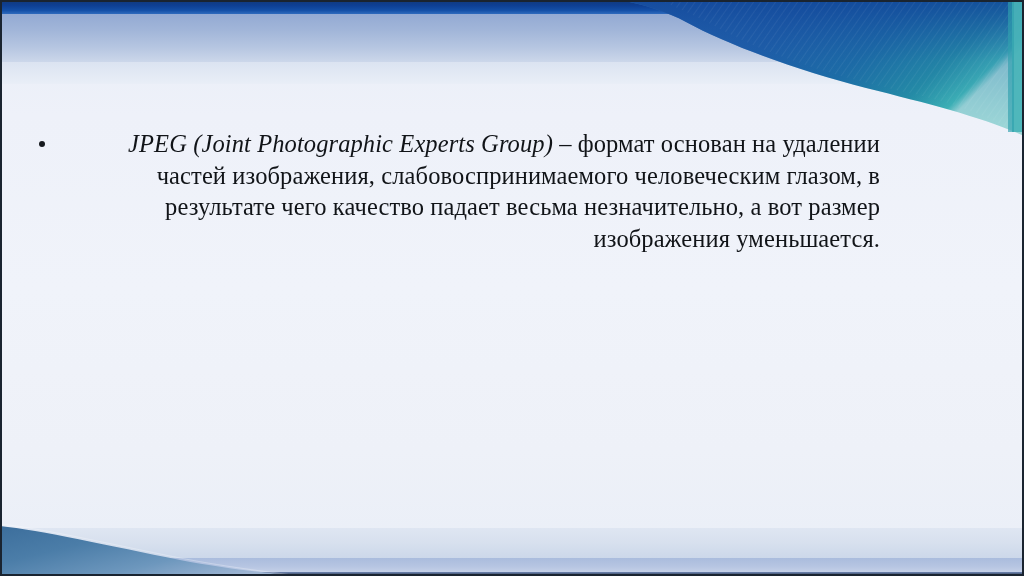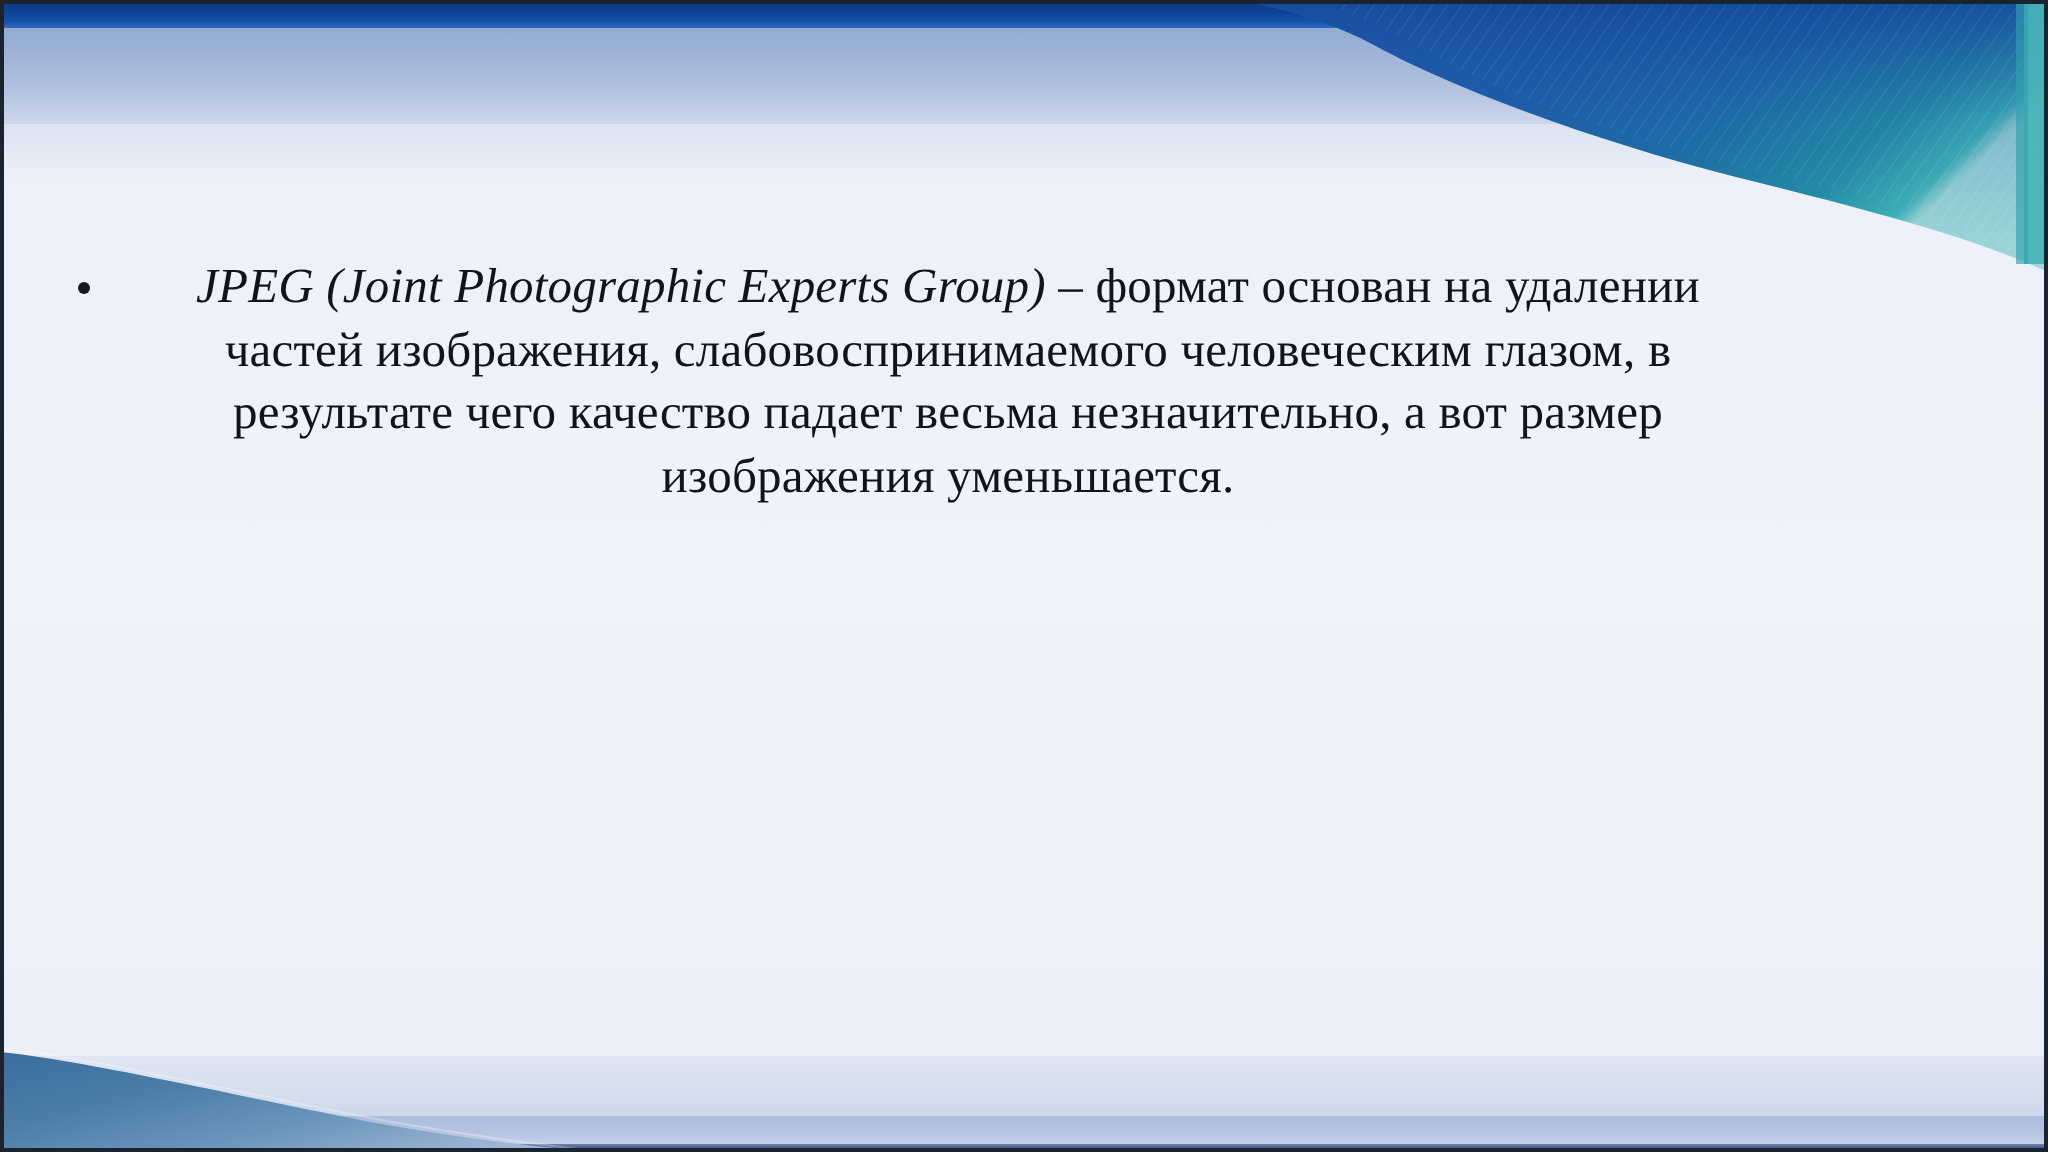--- a/index.html
+++ b/index.html
@@ -82,21 +82,21 @@
     left: 30px;
     top: 128px;
     width: 850px;
   }
   .bullet-item {
     position: relative;
     padding-left: 38px;
     color: #111418;
     font-size: 24.5px;
     line-height: 31.5px;
-    text-align: center;
+    text-align: right;
     letter-spacing: .1px;
   }
   .bullet-marker {
     position: absolute;
     left: 9px;
     top: 13px;
     width: 6px;
     height: 6px;
     border-radius: 50%;
     background: #16191e;

